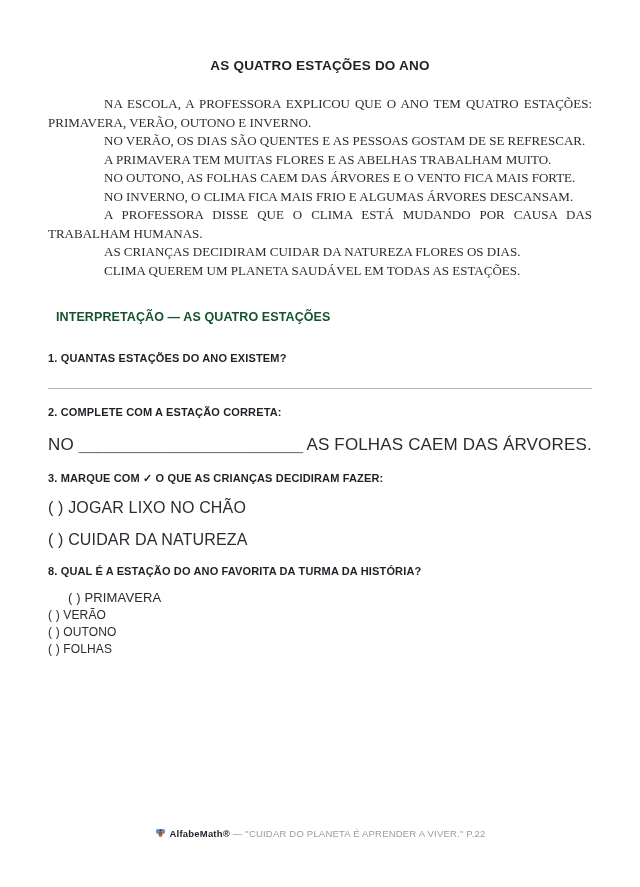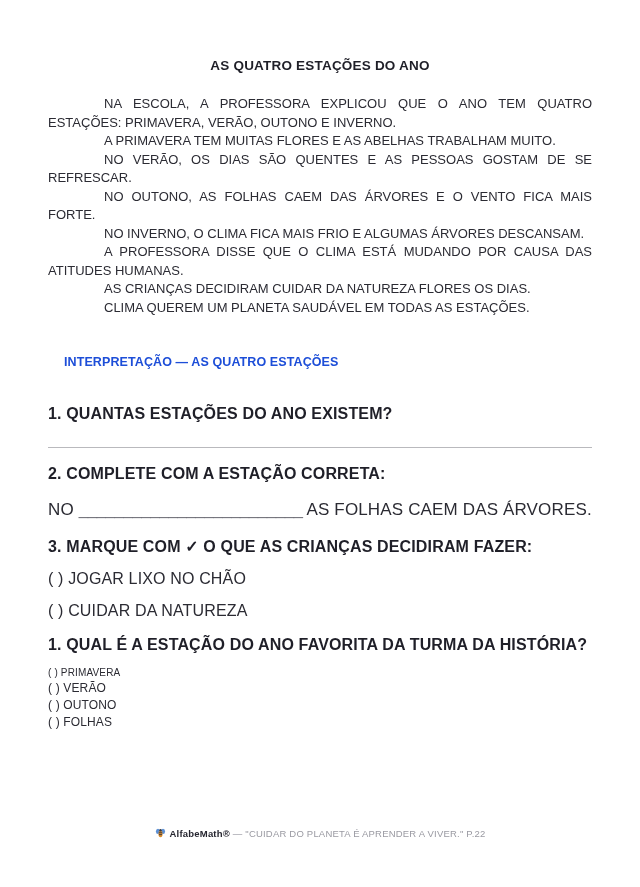--- a/index.html
+++ b/index.html
@@ -41,35 +41,36 @@
     font-size: 13px;
     line-height: 18.5px;
     text-align: justify;
     color: #2b2b33;
   }
   .story p {
     margin: 0;
     text-indent: 56px;
     text-align: justify;
     text-align-last: left;
+    font-family: Liberation Serif, serif;
   }
 
   
   .section-heading {
-    margin: 16px;
+    margin: 8px;
     padding-top: 22px;
     font-size: 12.5px;
     font-weight: bold;
     letter-spacing: 0.1px;
-    color: #1d4ed8;
+    color: #14532d;
   }
 
   
   .question {
-    font-size: 16px;
+    font-size: 11px;
     font-weight: bold;
     letter-spacing: 0.15px;
     color: #1f1f28;
   }
   .q1 { padding-top: 20px; }
   .q2 { padding-top: 17px; }
   .q3 { padding-top: 17px; }
   .q4 { padding-top: 16px; }
 
   .rule {
@@ -98,23 +99,24 @@
     color: #2b2b33;
   }
   .option-tight {
     padding-top: 3px;
     font-size: 12px;
     letter-spacing: 0.15px;
     color: #2b2b33;
   }
   .option-first {
     padding-top: 13px;
-    font-size: 10px;
-    letter-spacing: 0.15px;
-    color: #2b2b33;
+    font-size: 13px;
+    letter-spacing: 0.15px;
+    color: #2b2b33;
+    margin-left: 20px;
   }
 
   
   .footer {
     position: absolute;
     left: 0;
     right: 0;
     bottom: 47px;
     text-align: center;
     font-size: 9.5px;
@@ -140,25 +142,25 @@
 </style>
 </head>
 <body>
 
 <div class="page">
 
   <h1 class="doc-title">AS QUATRO ESTAÇÕES DO ANO</h1>
 
   <div class="story">
     <p>NA ESCOLA, A PROFESSORA EXPLICOU QUE O ANO TEM QUATRO ESTAÇÕES: PRIMAVERA, VERÃO, OUTONO E INVERNO.</p>
+    <p>NO VERÃO, OS DIAS SÃO QUENTES E AS PESSOAS GOSTAM DE SE REFRESCAR.</p>
     <p>A PRIMAVERA TEM MUITAS FLORES E AS ABELHAS TRABALHAM MUITO.</p>
-    <p>NO VERÃO, OS DIAS SÃO QUENTES E AS PESSOAS GOSTAM DE SE REFRESCAR.</p>
     <p>NO OUTONO, AS FOLHAS CAEM DAS ÁRVORES E O VENTO FICA MAIS FORTE.</p>
     <p>NO INVERNO, O CLIMA FICA MAIS FRIO E ALGUMAS ÁRVORES DESCANSAM.</p>
-    <p>A PROFESSORA DISSE QUE O CLIMA ESTÁ MUDANDO POR CAUSA DAS ATITUDES HUMANAS.</p>
+    <p>A PROFESSORA DISSE QUE O CLIMA ESTÁ MUDANDO POR CAUSA DAS TRABALHAM HUMANAS.</p>
     <p>AS CRIANÇAS DECIDIRAM CUIDAR DA NATUREZA FLORES OS DIAS.</p>
     <p>CLIMA QUEREM UM PLANETA SAUDÁVEL EM TODAS AS ESTAÇÕES.</p>
   </div>
 
   <div class="section-heading">INTERPRETAÇÃO — AS QUATRO ESTAÇÕES</div>
 
   <div class="question q1">1.  QUANTAS ESTAÇÕES DO ANO EXISTEM?</div>
 
   <hr class="rule">
 
@@ -168,21 +170,21 @@
     <span>NO</span>
     <span class="blank">_________________________</span>
     <span>AS FOLHAS CAEM DAS ÁRVORES.</span>
   </div>
 
   <div class="question q3">3. MARQUE COM ✓ O QUE AS CRIANÇAS DECIDIRAM FAZER:</div>
 
   <div class="option">( ) JOGAR LIXO NO CHÃO</div>
   <div class="option">( ) CUIDAR DA NATUREZA</div>
 
-  <div class="question q4">1. QUAL É A ESTAÇÃO DO ANO FAVORITA DA TURMA DA HISTÓRIA?</div>
+  <div class="question q4">8. QUAL É A ESTAÇÃO DO ANO FAVORITA DA TURMA DA HISTÓRIA?</div>
 
   <div class="option-first">( ) PRIMAVERA</div>
   <div class="option-tight">( ) VERÃO</div>
   <div class="option-tight">( ) OUTONO</div>
   <div class="option-tight">( ) FOLHAS</div>
 
   <div class="footer">
     <span class="footer-logo">
       <svg width="11" height="10" viewBox="0 0 11 10" aria-hidden="true">
         <ellipse cx="3" cy="3.4" rx="2.1" ry="2.6" fill="#5b8fd4"></ellipse>

